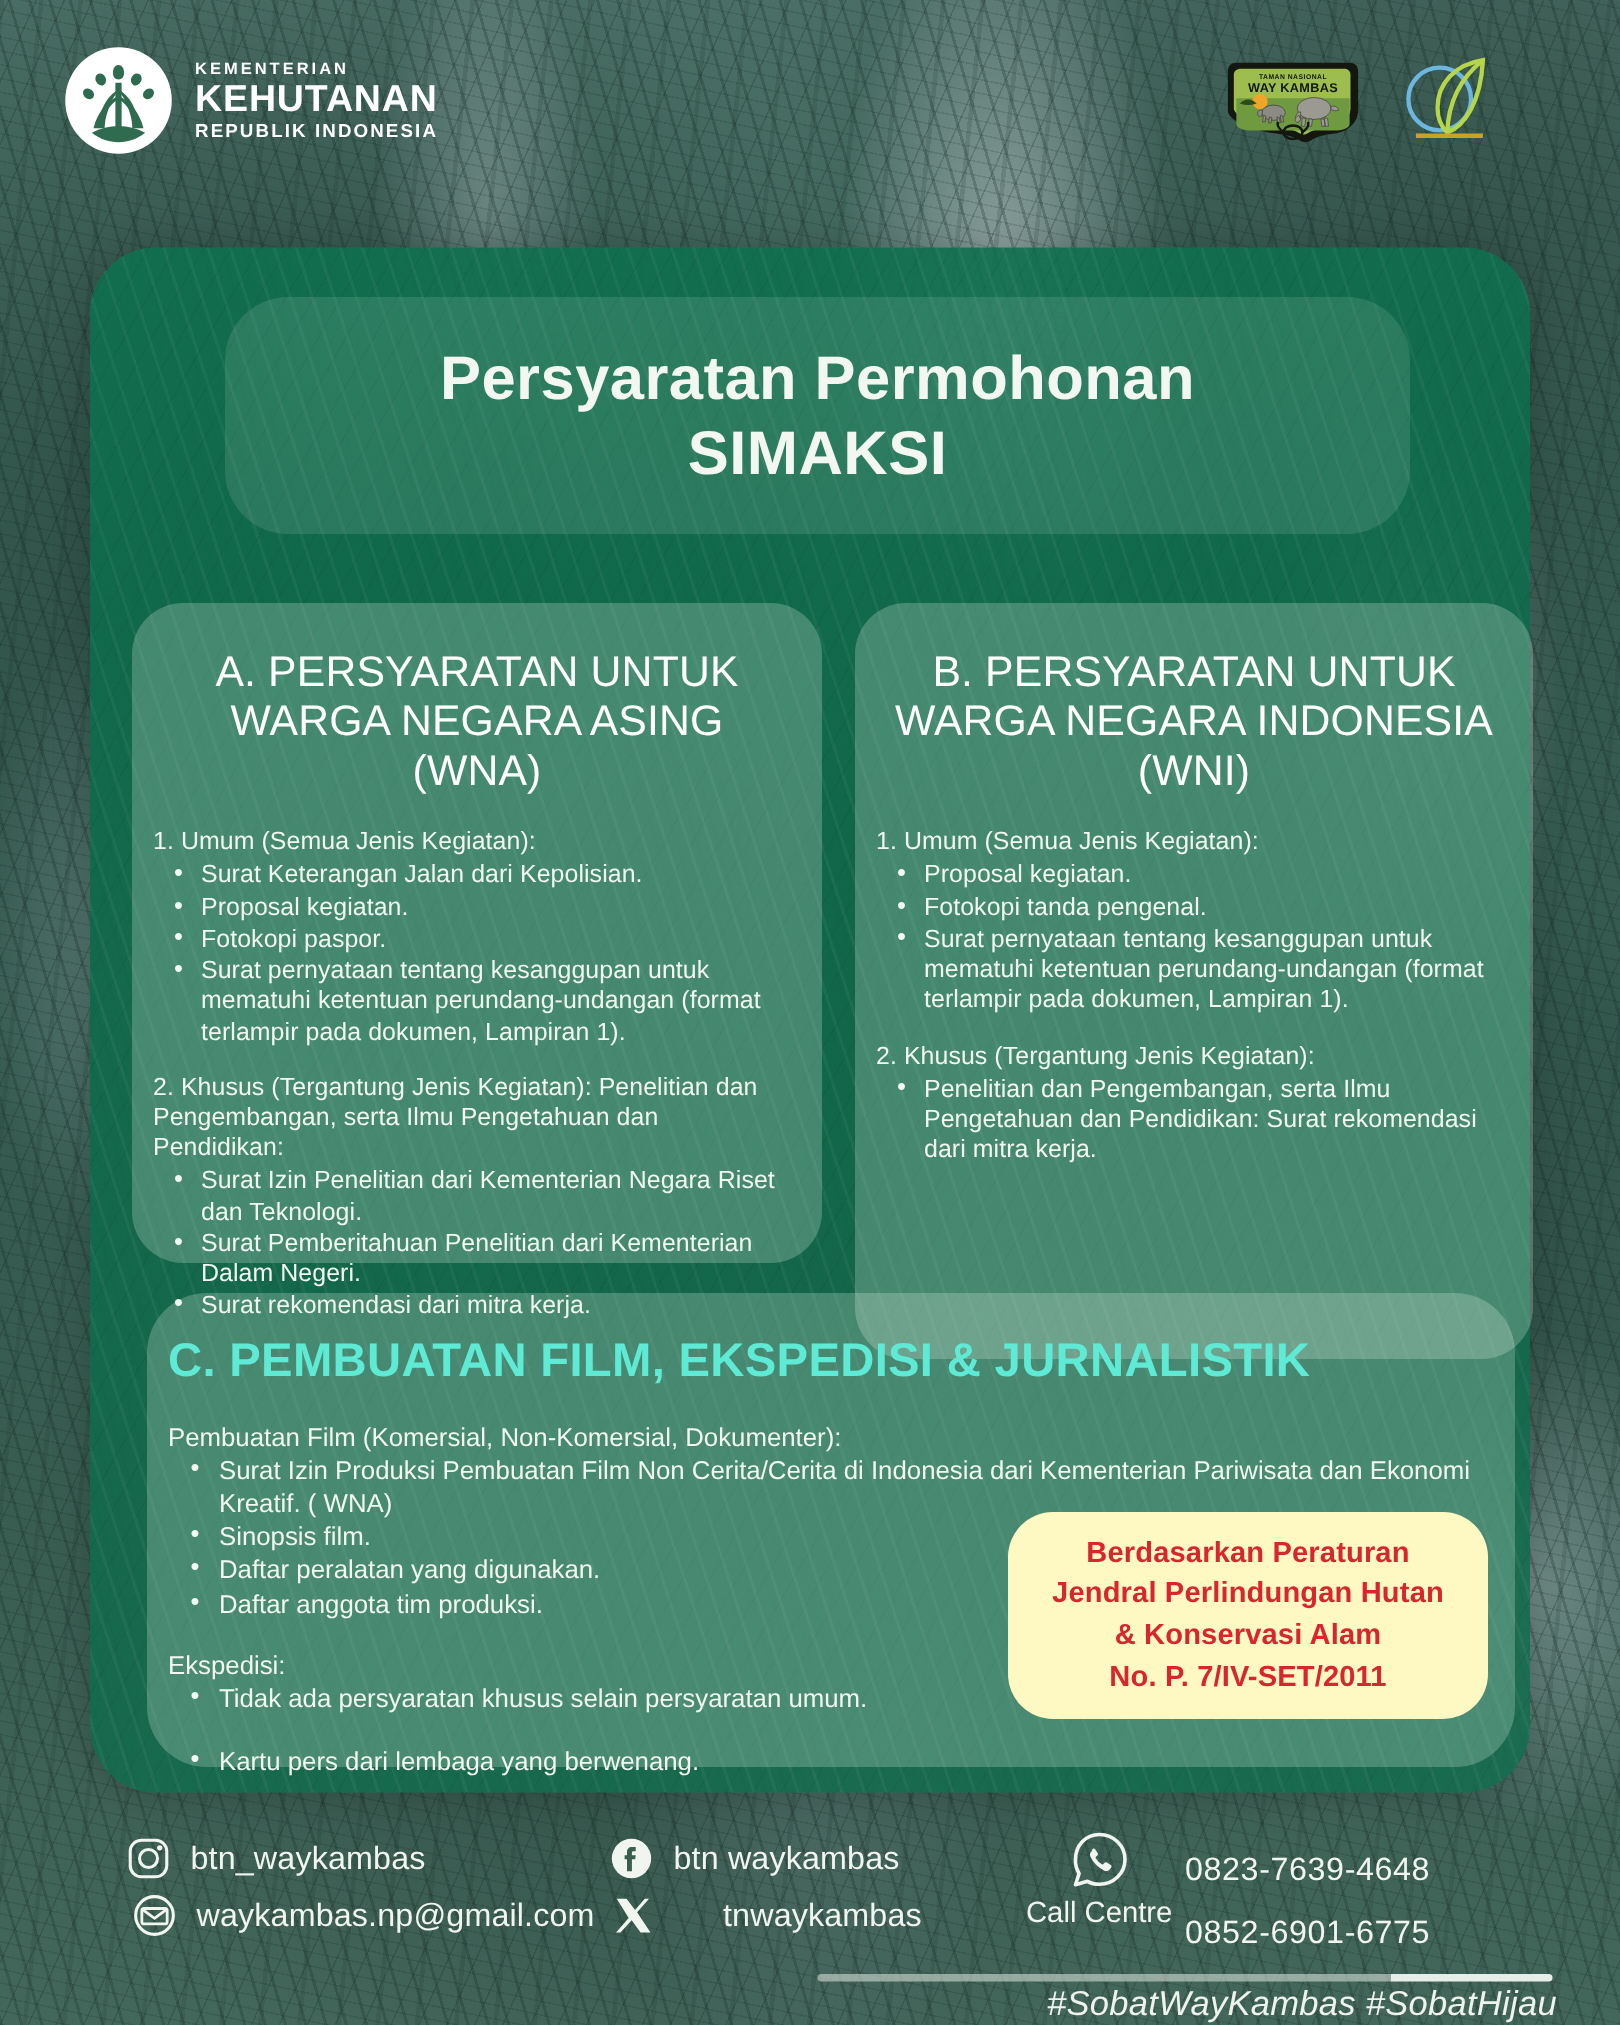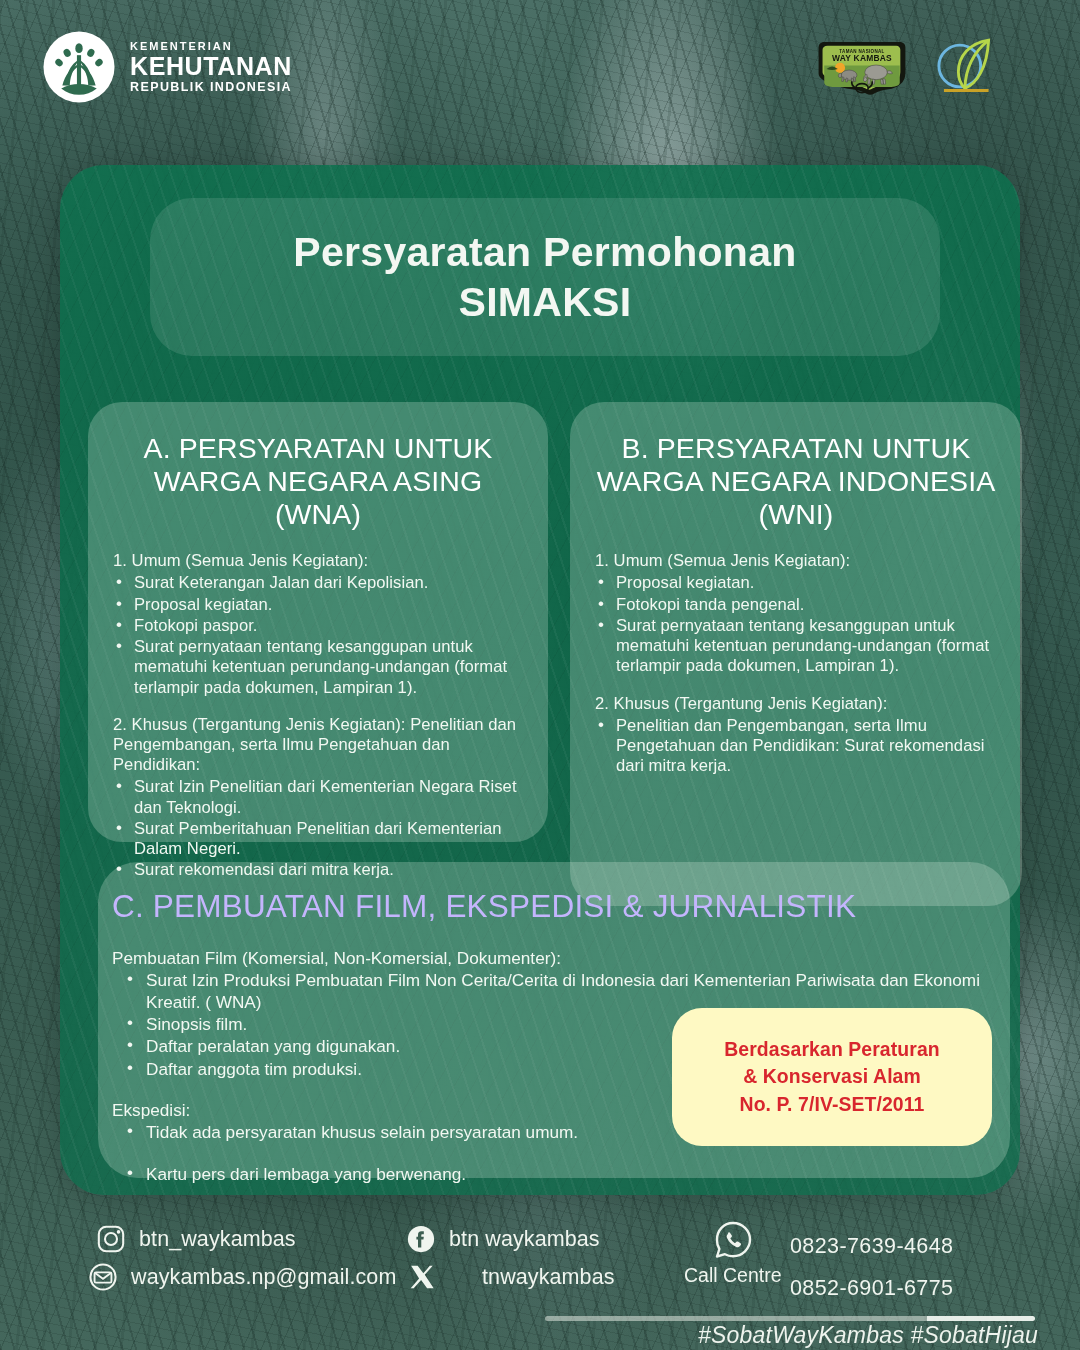--- a/index.html
+++ b/index.html
@@ -94,32 +94,32 @@
     color:#ffffff; font-weight:400; font-size:28.5px; line-height:1.16;
     text-align:center; letter-spacing:.1px;
   }
   #card-a .sec-head{ padding:30px 26px 0; }
   #card-b .sec-head{ padding:30px 20px 0; }
 
   .body{ color:#f2f8f2; font-size:16.6px; line-height:1.22; letter-spacing:.05px; }
   #card-a .body{ padding:20px 18px 0 14px; }
   #card-b .body{ padding:20px 16px 0 14px; }
 
-  .lead{ margin:0 11px 2px; }
+  .lead{ margin:0 0 2px; }
   ul.items{ list-style:none; margin:0 0 0 6px; padding:0; }
   ul.items li{ position:relative; padding-left:26px; margin:0 0 1px; }
   ul.items li::before{
     content:"•"; position:absolute; left:8px; top:-1px; font-size:17px; line-height:1.22;
   }
   .gap{ height:16px; }
 
   
   #c-head{
     position:absolute; left:112px; top:888px; z-index:6;
-    color:#c4b5fd; font-size:31.5px; font-weight:400; letter-spacing:.2px;
+    color:#5eead4; font-size:31.5px; font-weight:700; letter-spacing:.2px;
   }
   #c-body{
     position:absolute; left:112px; top:948px; width:880px; z-index:6;
     color:#f2f8f2; font-size:17.2px; line-height:1.24;
   }
   #c-body .sub{ margin:0 0 1px; }
   #c-body ul.items li{ padding-left:28px; }
   #c-body ul.items li::before{ left:9px; }
   .cgap{ height:19px; }
 
@@ -133,21 +133,21 @@
   #reg-badge .rl{
     color:#d8262e; font-weight:800; font-size:19.4px; line-height:1.42; text-align:center; letter-spacing:.1px;
   }
 
   
   #footer{ position:absolute; left:0; top:1200px; width:1080px; height:150px; z-index:6; }
   .f-row{ position:absolute; display:flex; align-items:center; gap:13px; color:#f0f5ef; }
   .f-text{ font-size:21.5px; letter-spacing:.1px; }
   .f-ico{ width:30px; height:30px; flex:0 0 30px; }
 
-  #f-ig{ left:96px; top:24px; }
+  #f-ig{ left:84px; top:24px; }
   #f-mail{ left:88px; top:62px; }
   #f-fb{ left:406px; top:24px; }
   #f-x{ left:406px; top:62px;gap:46px; }
 
   #f-call{ position:absolute; left:684px; top:20px; display:flex; flex-direction:column; align-items:center; color:#f0f5ef; }
   #f-call .cc-ico{ width:40px; height:40px; }
   #f-call .cc-label{ font-size:19.5px; margin-top:4px; }
   #f-phones{ position:absolute; left:790px; top:26px; color:#f0f5ef; font-size:21.5px; line-height:1.95; letter-spacing:.4px; }
 
   #hash-rule{
@@ -283,20 +283,21 @@
     <li>Tidak ada persyaratan khusus selain persyaratan umum.</li>
   </ul>
   <div class="cgap"></div>
   <ul class="items">
     <li>Kartu pers dari lembaga yang berwenang.</li>
   </ul>
 </div>
 
 <div id="reg-badge">
   <div class="rl">Berdasarkan  Peraturan</div>
+  <div class="rl">Jendral Perlindungan Hutan</div>
   <div class="rl">&amp; Konservasi Alam</div>
   <div class="rl">No. P. 7/IV-SET/2011</div>
 </div>
 
 <div id="footer">
 
   <div class="f-row" id="f-ig">
     <svg class="f-ico" viewBox="0 0 32 32">
       <rect x="3" y="3" width="26" height="26" rx="8" fill="none" stroke="#f0f5ef" stroke-width="2.2"></rect>
       <circle cx="16" cy="16" r="6.4" fill="none" stroke="#f0f5ef" stroke-width="2.2"></circle>

